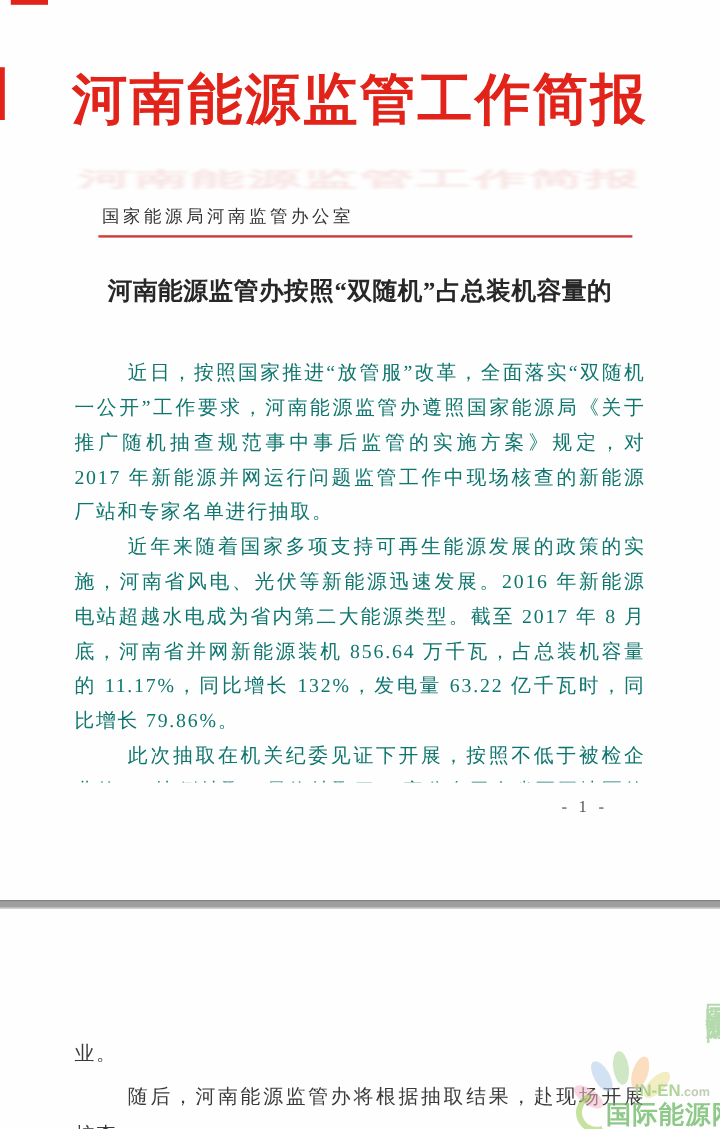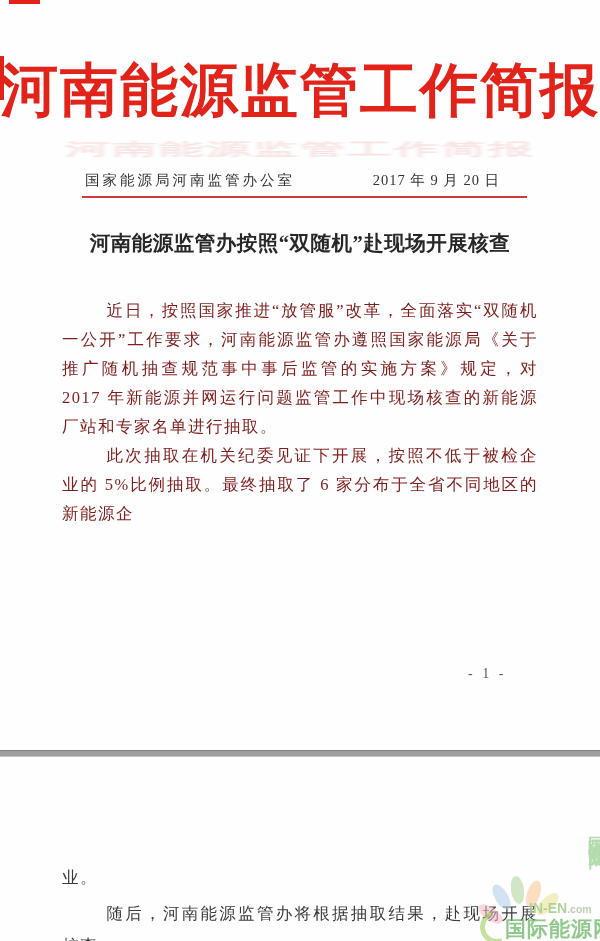--- a/index.html
+++ b/index.html
@@ -15,21 +15,21 @@
     margin:0 auto;
   }
   
   .deco-top-dash{position:absolute;left:9px;top:0;width:31px;height:4px;background:#e2231a;}
   .deco-left-dash{position:absolute;left:0;top:56px;width:4px;height:44px;background:#e2231a;}
 
   
   .masthead{
     position:absolute;top:52px;left:0;width:100%;
     text-align:center;
-    font-size:58px;font-weight:bold;
+    font-size:46px;font-weight:bold;
     color:#e2231a;
     letter-spacing:2px;
     white-space:nowrap;
   }
   .masthead-ghost{
     position:absolute;top:138px;left:0;width:100%;
     text-align:center;
     font-size:45px;font-weight:bold;
     color:#e08a84;
     letter-spacing:2px;
@@ -62,21 +62,21 @@
     color:#272727;
     line-height:31px;
     letter-spacing:0.5px;
   }
 
   
   .page1-body{
     position:absolute;top:296px;left:62px;width:476px;height:356px;
     overflow:hidden;
     font-size:16.5px;line-height:29px;
-    color:#7f1d1d;
+    color:#0f766e;
     letter-spacing:1.5px;
     text-align:justify;
   }
   .page1-body p{margin:0;text-indent:2.7em;}
 
   .page-number{
     position:absolute;top:666px;left:468px;
     font-size:14px;color:#595959;letter-spacing:3px;
     font-family:"Liberation Serif","DejaVu Serif",serif;
   }
@@ -138,30 +138,30 @@
 <div class="screen">
 
   <div class="deco-top-dash"></div>
   <div class="deco-left-dash"></div>
 
   <div class="masthead">河南能源监管工作简报</div>
   <div class="masthead-ghost">河南能源监管工作简报</div>
 
   <div class="issuer-row">
     <span class="issuer-name">国家能源局河南监管办公室</span>
-    <span class="issue-date">2017 年 9 月 20 日</span>
   </div>
   <div class="red-divider"></div>
 
   <div class="article-title">
-    <span style="display:block">河南能源监管办按照“双随机”赴现场开展核查</span>
+    <span style="display:block">河南能源监管办按照“双随机”占总装机容量的</span>
   </div>
 
   <div class="page1-body">
     <p>近日，按照国家推进“放管服”改革，全面落实“双随机一公开”工作要求，河南能源监管办遵照国家能源局《关于推广随机抽查规范事中事后监管的实施方案》规定，对 2017 年新能源并网运行问题监管工作中现场核查的新能源厂站和专家名单进行抽取。</p>
+    <p>近年来随着国家多项支持可再生能源发展的政策的实施，河南省风电、光伏等新能源迅速发展。2016 年新能源电站超越水电成为省内第二大能源类型。截至 2017 年 8 月底，河南省并网新能源装机 856.64 万千瓦，占总装机容量的 11.17%，同比增长 132%，发电量 63.22 亿千瓦时，同比增长 79.86%。</p>
     <p>此次抽取在机关纪委见证下开展，按照不低于被检企业的 5%比例抽取。最终抽取了 6 家分布于全省不同地区的新能源企</p>
   </div>
 
   <div class="page-number">- 1 -</div>
 
   <div class="page-separator"></div>
 
   <div class="page2-body">
     <p class="continuation">业。</p>
     <p class="followup">随后，河南能源监管办将根据抽取结果，赴现场开展核查</p>

